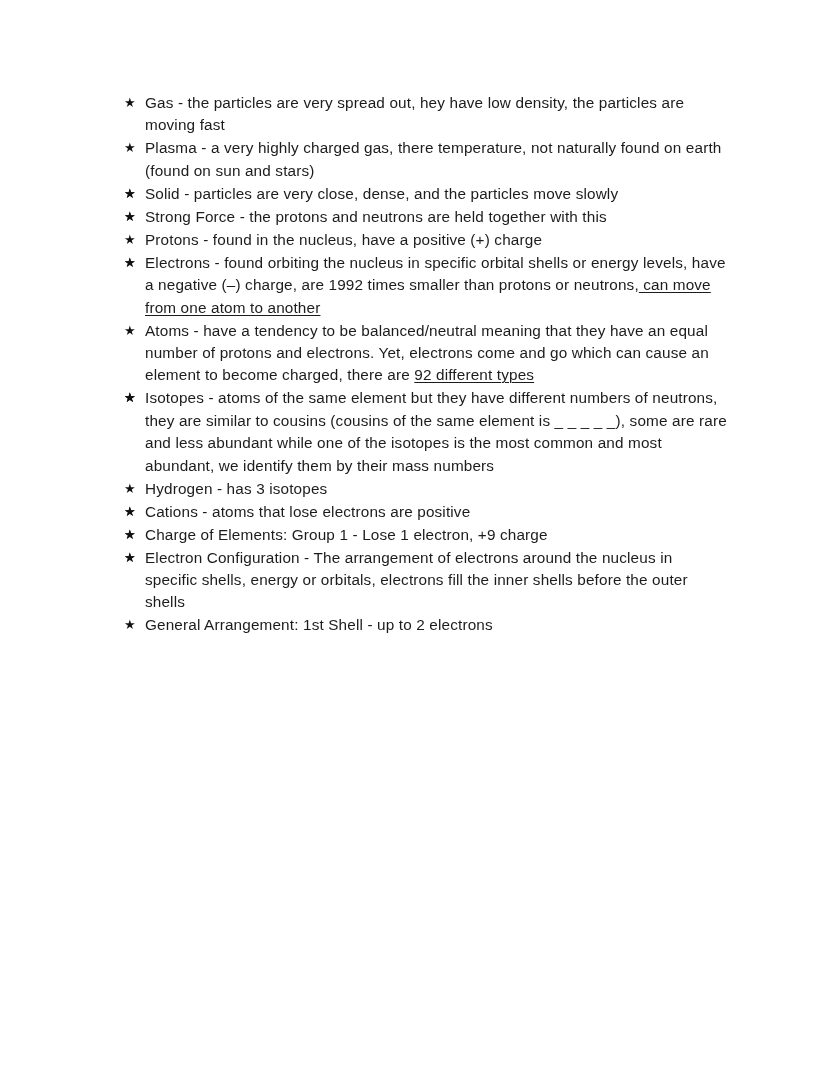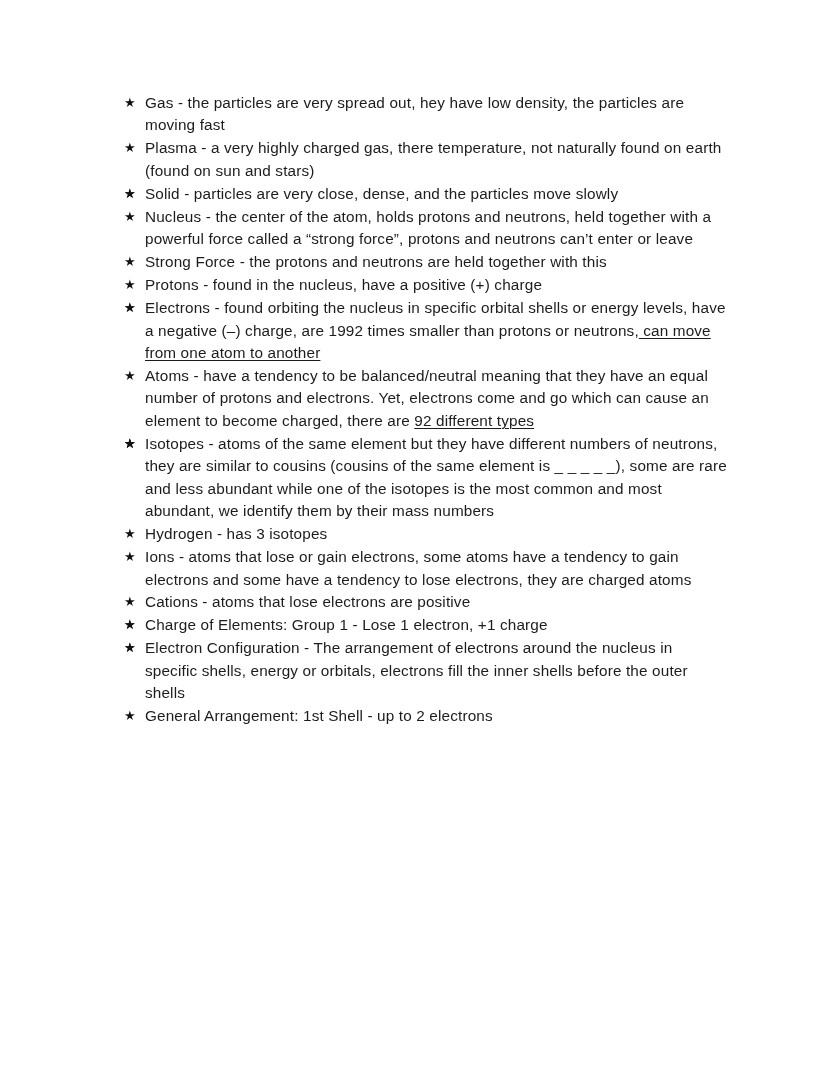--- a/index.html
+++ b/index.html
@@ -67,31 +67,31 @@
 </style>
 </head>
 <body>
 
 <div class="page">
   <ul class="notes-list">
       <li class="note-item"><span class="note-bullet">★</span><span class="note-text"><span>Gas - the particles are very spread out, hey have low density, the particles are moving fast</span></span></li>
       <li class="note-item"><span class="note-bullet">★</span><span class="note-text"><span>Plasma - a very highly charged gas, there temperature, not naturally found on earth (found on sun and stars)</span></span></li>
       <li class="note-item"><span class="note-bullet">★</span></li>
       <li class="note-item"><span class="note-bullet">★</span><span class="note-text"><span>Solid - particles are very close, dense, and the particles move slowly</span></span></li>
-      <li class="note-item"><span class="note-bullet">★</span><span class="note-text"><span>Nucleus - the center of the atom, holds protons and neutrons, held together with a powerful force called a “strong force”, protons and neutrons can’t enter or leave</span></span></li>
+      <li class="note-item"><span class="note-bullet">★</span></li>
       <li class="note-item"><span class="note-bullet">★</span><span class="note-text"><span>Strong Force - the protons and neutrons are held together with this</span></span></li>
       <li class="note-item"><span class="note-bullet">★</span><span class="note-text"><span>Protons - found in the nucleus, have a positive (+) charge</span></span></li>
       <li class="note-item"><span class="note-bullet">★</span></li>
       <li class="note-item"><span class="note-bullet">★</span><span class="note-text"><span>Electrons - found orbiting the nucleus in specific orbital shells or energy levels, have a negative (–) charge, are 1992 times smaller than protons or neutrons,</span><span class="u"> can move from one atom to another</span></span></li>
       <li class="note-item"><span class="note-bullet">★</span><span class="note-text"><span>Atoms - have a tendency to be balanced/neutral meaning that they have an equal number of protons and electrons. Yet, electrons come and go which can cause an element to become charged, there are </span><span class="u">92 different types</span></span></li>
       <li class="note-item"><span class="note-bullet">★</span></li>
       <li class="note-item"><span class="note-bullet">★</span></li>
       <li class="note-item"><span class="note-bullet">★</span><span class="note-text"><span>Isotopes - atoms of the same element but they have different numbers of neutrons, they are similar to cousins (cousins of the same element is _ _ _ _ _), some are rare and less abundant while one of the isotopes is the most common and most abundant, we identify them by their mass numbers</span></span></li>
       <li class="note-item"><span class="note-bullet">★</span><span class="note-text"><span>Hydrogen - has 3 isotopes</span></span></li>
-      <li class="note-item"><span class="note-bullet">★</span><span class="note-text"><span>Ions - atoms that lose or gain electrons, some atoms have a tendency to gain electrons and some have a tendency to lose electrons, they are charged atoms</span></span></li>
+      <li class="note-item"><span class="note-bullet">★</span></li>
       <li class="note-item"><span class="note-bullet">★</span><span class="note-text"><span>Cations - atoms that lose electrons are positive</span></span></li>
       <li class="note-item"><span class="note-bullet">★</span></li>
-      <li class="note-item"><span class="note-bullet">★</span><span class="note-text"><span>Charge of Elements: Group 1 - Lose 1 electron, +1 charge</span></span></li>
+      <li class="note-item"><span class="note-bullet">★</span><span class="note-text"><span>Charge of Elements: Group 1 - Lose 1 electron, +9 charge</span></span></li>
       <li class="note-item"><span class="note-bullet">★</span></li>
       <li class="note-item"><span class="note-bullet">★</span><span class="note-text"><span>Electron Configuration - The arrangement of electrons around the nucleus in specific shells, energy or orbitals, electrons fill the inner shells before the outer shells</span></span></li>
       <li class="note-item"><span class="note-bullet">★</span><span class="note-text"><span>General Arrangement: 1st Shell - up to 2 electrons</span></span></li>
     </ul>
 </div>
 
 </body></html>

